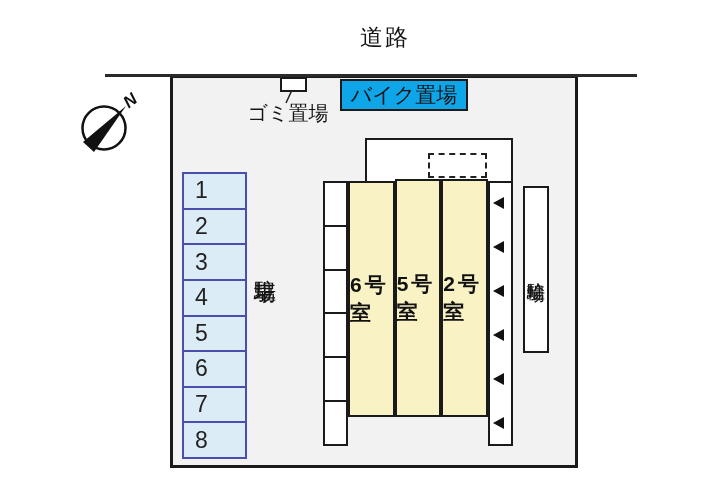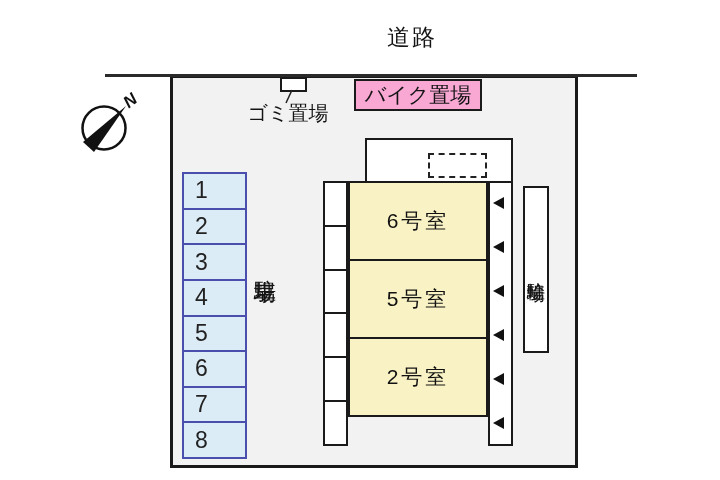--- a/index.html
+++ b/index.html
@@ -2,51 +2,51 @@
 <html style="--site-bg: #f2f2f2; --line: #1a1a1a; --parking-fill: #dcecf7; --parking-border: #4a4fae; --room-fill: #f9f2c4;"><head>
 <meta charset="utf-8">
 <style>
   html,body{margin:0;padding:0;background:#fff;}
   #canvas{
     position:relative;width:720px;height:480px;background:#fff;overflow:hidden;
     font-family:"Liberation Sans","DejaVu Sans",sans-serif;color:#141414;
   }
   .abs{position:absolute;box-sizing:border-box;}
 
-  .road-label{left:360px;top:22px;width:104px;text-align:center;font-size:23px;letter-spacing:2px;}
+  .road-label{left:360px;top:22px;width:104px;text-align:left;font-size:23px;letter-spacing:2px;}
   .road-line{left:105px;top:74px;width:532px;height:3px;background:#2a2a2a;}
 
   .site{left:170px;top:75px;width:408px;height:393px;background:var(--site-bg,#f2f2f2);border:3px solid var(--line,#1a1a1a);}
 
   
   .garbage-box{left:280px;top:77px;width:27px;height:15px;background:#fff;border:2px solid var(--line,#1a1a1a);}
   .garbage-line{left:282px;top:88px;width:16px;height:20px;}
   .garbage-label{left:236px;top:100px;width:104px;text-align:center;font-size:20px;}
 
   
-  .bike-box{left:354px;top:79px;width:128px;height:32px;background:#f9a8d4;border:2px solid var(--line,#1a1a1a);
+  .bike-box{left:340px;top:79px;width:128px;height:32px;background:#0ea5e9;border:2px solid var(--line,#1a1a1a);
     display:flex;align-items:center;justify-content:center;font-size:21px;}
 
   
   .bldg-top{left:365px;top:138px;width:148px;height:45px;background:#fff;border:2px solid var(--line,#1a1a1a);}
   .dashed-area{left:428px;top:153px;width:59px;height:25px;border:2px dashed #222;}
 
   
   .parking-col{left:182px;top:172px;width:65px;height:287px;display:flex;flex-direction:column;}
   .parking-cell{flex:1;background:var(--parking-fill,#dcecf7);border:2px solid var(--parking-border,#4a4fae);
     display:flex;align-items:center;padding-left:11px;font-size:23px;color:#222;}
   .parking-cell + .parking-cell{margin-top:-2px;}
   .parking-label{left:250px;top:262px;width:30px;height:90px;writing-mode:vertical-rl;text-orientation:upright;
     font-size:22px;line-height:26px;letter-spacing:1px;display:flex;align-items:center;}
 
   
   .corridor-col{left:323px;top:181px;width:25px;height:265px;display:flex;flex-direction:column;}
   .corridor-cell{flex:1;background:#fff;border:2px solid var(--line,#1a1a1a);}
   .corridor-cell + .corridor-cell{margin-top:-2px;}
-  .rooms-col{left:348px;top:181px;width:140px;height:236px;display:flex;flex-direction:column;}
+  .rooms-col{left:348px;top:181px;width:140px;height:236px;display:flex;font-weight:bold;}
   .room-cell{flex:1;background:var(--room-fill,#f9f2c4);border:2px solid var(--line,#1a1a1a);
     display:flex;align-items:center;justify-content:center;font-size:21px;letter-spacing:3px;color:#111;}
   .room-cell + .room-cell{margin-top:-2px;}
   .entry-strip{left:488px;top:181px;width:25px;height:265px;background:#fff;border:2px solid var(--line,#1a1a1a);}
   .entry-arrow{position:absolute;left:3px;width:0;height:0;
     border-top:6.5px solid transparent;border-bottom:6.5px solid transparent;border-right:11px solid #111;}
 
   
   .bicycle-box{left:523px;top:186px;width:26px;height:167px;background:#fff;border:2px solid var(--line,#1a1a1a);
     display:flex;align-items:center;justify-content:center;}

